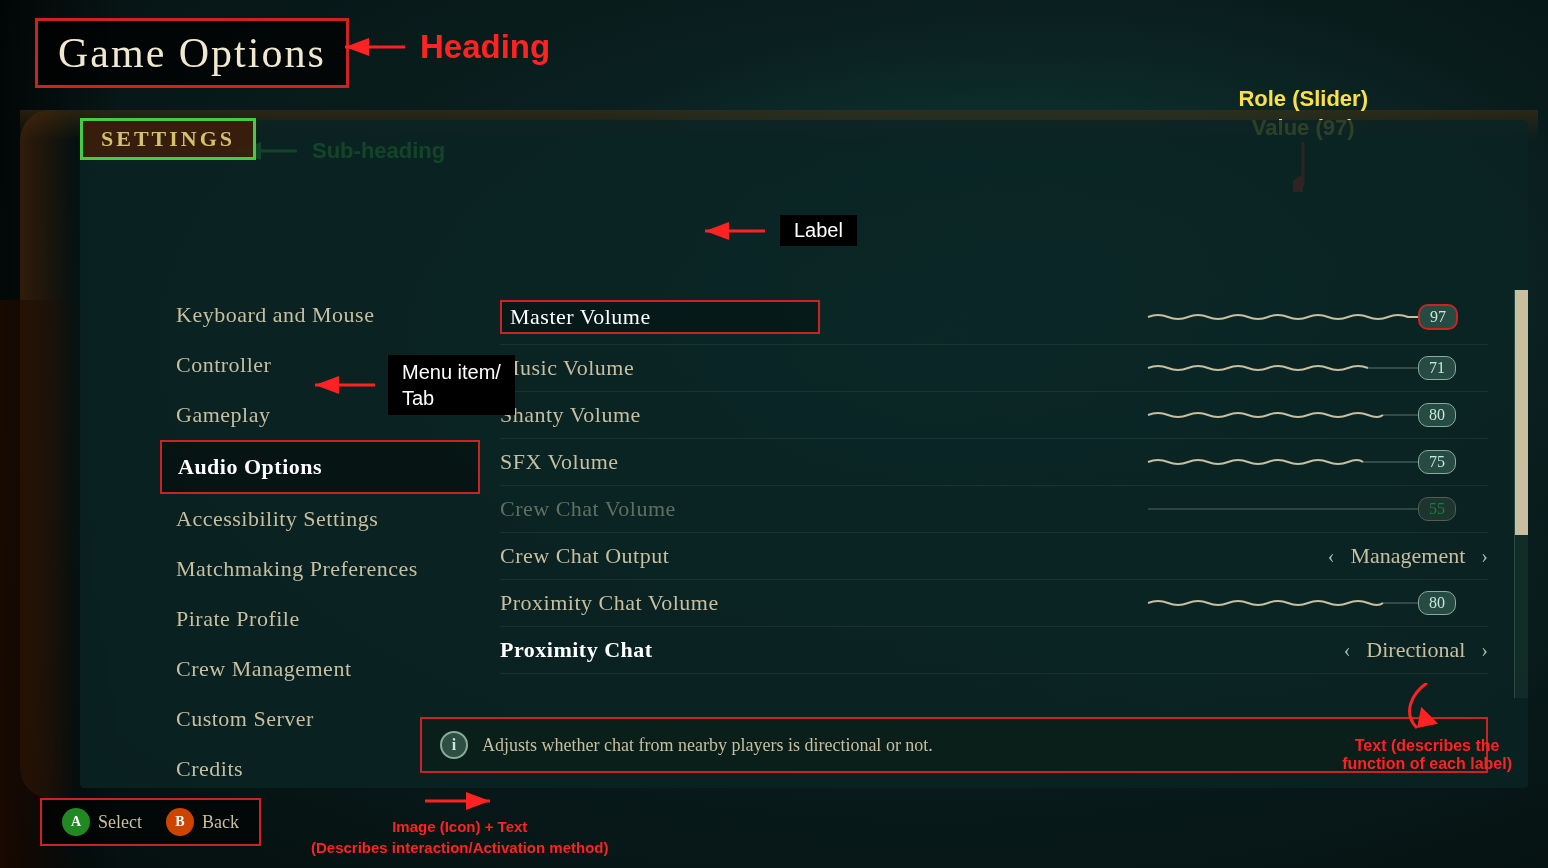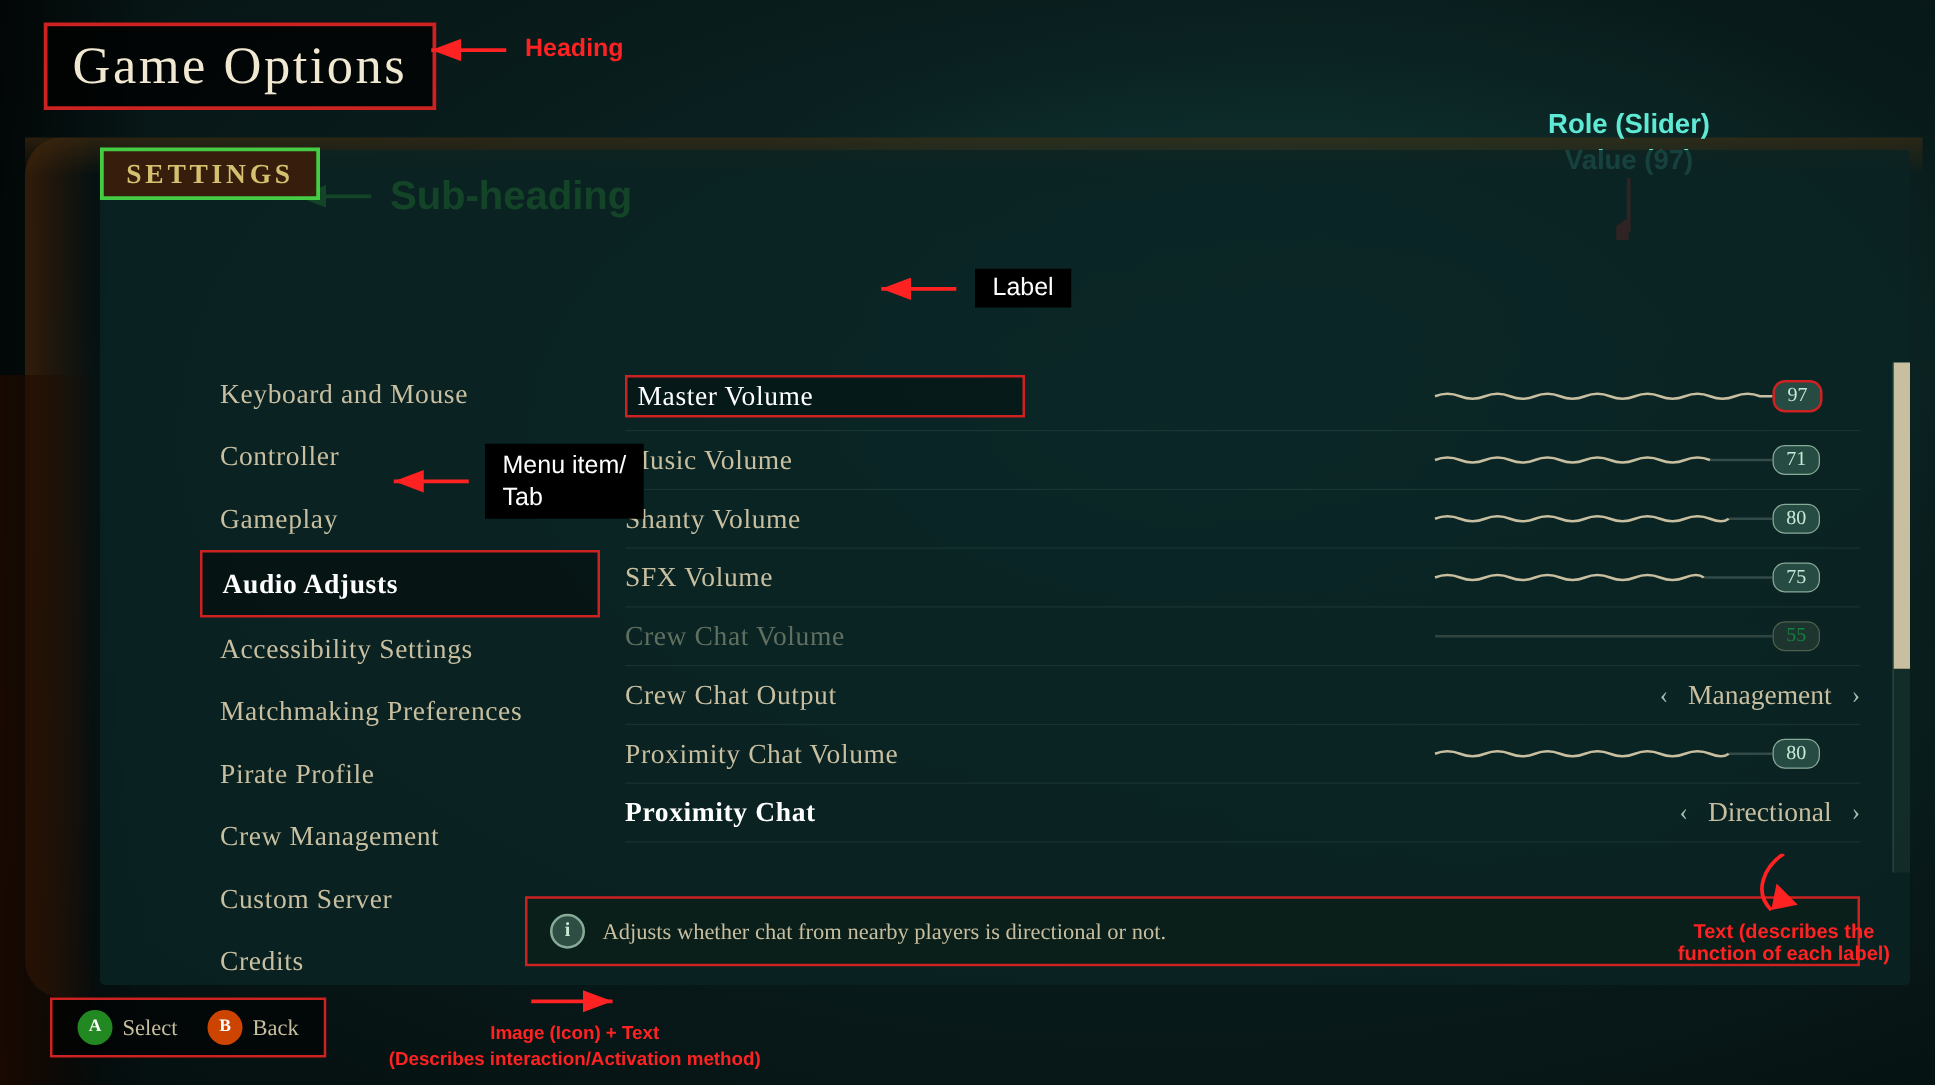--- a/index.html
+++ b/index.html
@@ -62,38 +62,38 @@
       position: absolute;
       top: 28px;
       left: 340px;
       display: flex;
       align-items: center;
       gap: 10px;
     }
 
     .annotation-label {
       font-family: 'Arial Black', sans-serif;
-      font-size: 20px;
+      font-size: 33px;
       font-weight: 900;
       color: #ff2222;
     }
 
     
     .annotation-slider {
       position: absolute;
       top: 85px;
       right: 180px;
       text-align: center;
     }
 
     .annotation-slider .ann-text {
       font-family: 'Arial Black', sans-serif;
       font-size: 22px;
       font-weight: 900;
-      color: #5eead4;
+      color: #fde047;
       line-height: 1.3;
     }
 
     
     .settings-panel {
       position: absolute;
       top: 120px;
       left: 80px;
       right: 20px;
       bottom: 80px;
@@ -425,21 +425,21 @@
 
 <div style="position:absolute; top:138px; left:232px; display:flex; align-items:center; gap:10px;">
   <svg width="70" height="20">
     <defs>
       <marker id="arrowhead-green" markerWidth="8" markerHeight="6" refX="8" refY="3" orient="auto">
         <polygon points="0 0, 8 3, 0 6" fill="#44ff44"></polygon>
       </marker>
     </defs>
     <line x1="65" y1="10" x2="5" y2="10" stroke="#44ff44" stroke-width="3" marker-end="url(#arrowhead-green)"></line>
   </svg>
-  <span style="font-family:'Arial Black',sans-serif; font-size:32px; font-weight:900; color:#44ff44;">Sub-heading</span>
+  <span style="font-family:'Arial Black',sans-serif; font-size:22px; font-weight:900; color:#44ff44;">Sub-heading</span>
 </div>
 
 <div class="annotation-slider">
   <div class="ann-text">
     <span style="white-space:pre-line;">Role (Slider)
 Value (97)</span>
   </div>
   <svg width="20" height="50" style="display:block; margin:0 auto;">
     <defs>
       <marker id="arrowdown" markerWidth="8" markerHeight="6" refX="4" refY="0" orient="auto">
@@ -456,21 +456,21 @@
     <div class="sidebar-item">
       <span>Keyboard and Mouse</span>
     </div>
     <div class="sidebar-item">
       <span>Controller</span>
     </div>
     <div class="sidebar-item">
       <span>Gameplay</span>
     </div>
     <div class="sidebar-item active">
-      <span>Audio Adjusts</span>
+      <span>Audio Options</span>
     </div>
     <div class="sidebar-item">
       <span>Accessibility Settings</span>
     </div>
     <div class="sidebar-item">
       <span>Matchmaking Preferences</span>
     </div>
     <div class="sidebar-item">
       <span>Pirate Profile</span>
     </div>

